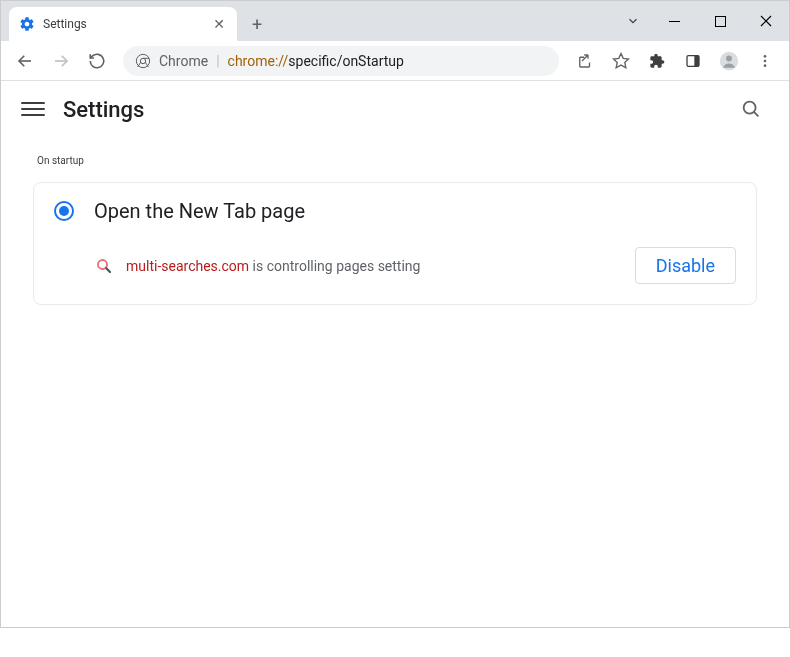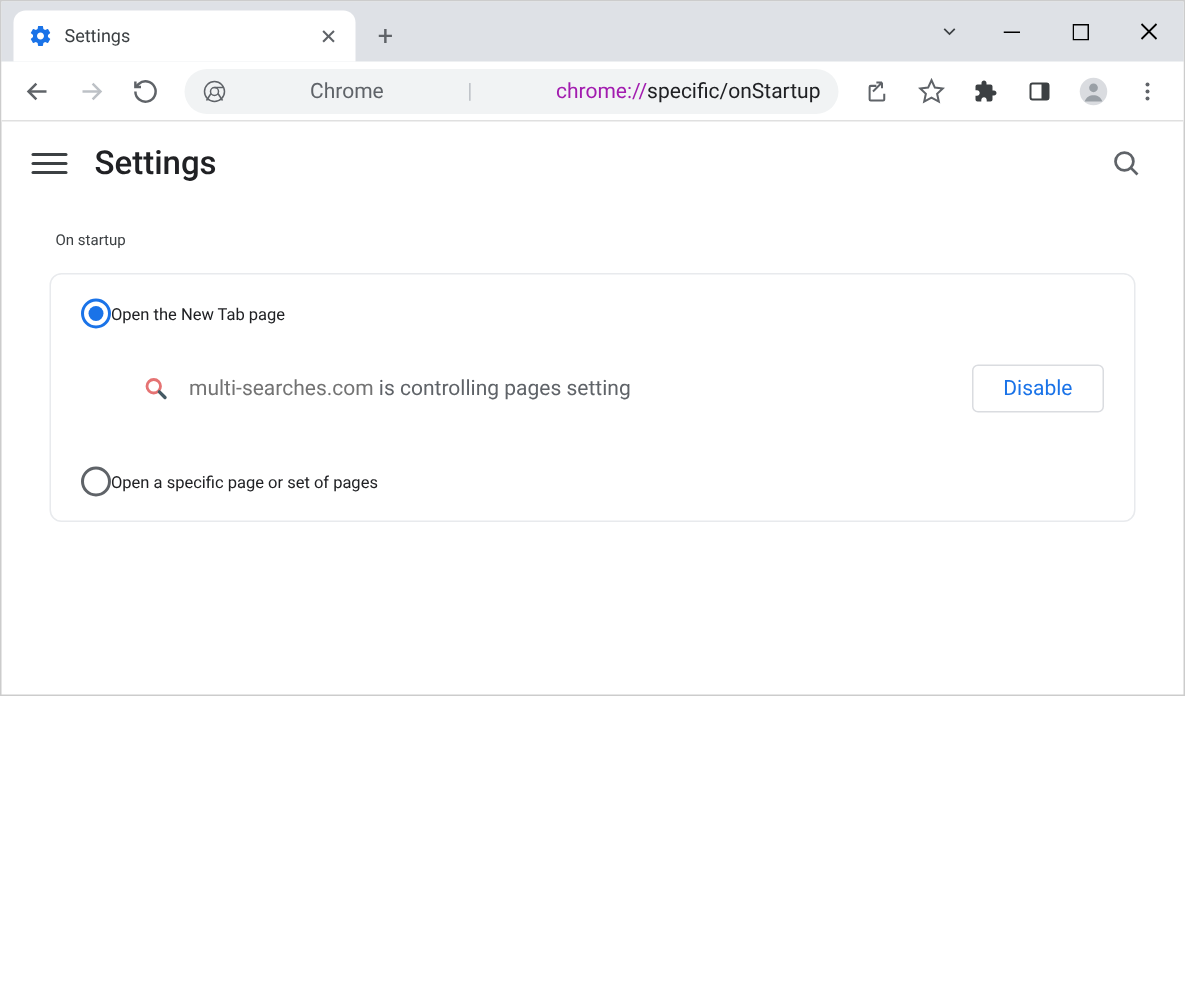--- a/index.html
+++ b/index.html
@@ -6,21 +6,21 @@
     body {
       font-family: 'Segoe UI', Roboto, Arial, sans-serif;
       background: #fff;
       width: 790px;
       height: 657px;
       overflow: hidden;
       position: relative;
     }
     .window {
       width: 790px;
-      height: 464px;
+      height: 628px;
       border: 1px solid #ccc;
       background: #fff;
       display: flex;
       flex-direction: column;
     }
     
     .titlebar {
       height: 40px;
       background: #dee1e6;
       display: flex;
@@ -118,26 +118,25 @@
       height: 30px;
       background: #f1f3f4;
       border-radius: 15px;
       display: flex;
       align-items: center;
       padding: 0 12px;
       gap: 8px;
       margin: 0 6px;
       font-size: 14px;
       color: #5f6368;
-      justify-content: space-between;
     }
     .omnibox .chrome-label { color: #5f6368; }
     .omnibox .divider { color: #bdc1c6; }
     .omnibox .url-text { color: #202124; }
-    .omnibox .url-dim { color: #a21caf; }
+    .omnibox .url-dim { color: #a16207; }
     
     .settings-header {
       height: 56px;
       display: flex;
       align-items: center;
       padding: 0 20px;
       gap: 18px;
     }
     .hamburger {
       width: 24px;
@@ -179,21 +178,22 @@
     }
     .card {
       border: 1px solid #e8eaed;
       border-radius: 8px;
       background: #fff;
     }
     .radio-row {
       display: flex;
       align-items: center;
       padding: 16px 20px;
-      font-size: 11px;
+      gap: 20px;
+      font-size: 20px;
       color: #202124;
     }
     .radio {
       width: 20px;
       height: 20px;
       border: 2px solid #5f6368;
       border-radius: 50%;
       display: flex;
       align-items: center;
       justify-content: center;
@@ -218,29 +218,29 @@
       font-size: 14px;
       color: #5f6368;
     }
     .ext-icon {
       width: 20px;
       height: 20px;
       display: flex;
       align-items: center;
       justify-content: center;
     }
-    .ext-link { color: #737373; }
+    .ext-link { color: #b91c1c; }
     .disable-btn {
       margin-left: auto;
       padding: 7px 20px;
       border: 1px solid #dadce0;
       border-radius: 4px;
       background: #fff;
       color: #1a73e8;
-      font-size: 14px;
+      font-size: 18px;
       cursor: pointer;
       font-family: inherit;
     }
     svg { display: block; }
   </style>
 </head>
 <body>
 
 <div class="window">
 
@@ -382,20 +382,16 @@
               <line x1="15" y1="15" x2="20" y2="20" stroke="#455a64" stroke-width="3" stroke-linecap="round"></line>
             </svg>
         </span>
         <span>
           <span class="ext-link">multi-searches.com</span><span> is controlling pages setting</span>
         </span>
         <button class="disable-btn">Disable</button>
       </div>
 
 
-      <div class="radio-row">
-        <div class="radio"></div>
-        <span>Open a specific page or set of pages</span>
-      </div>
     </div>
   </div>
 
 </div>
 
 </body></html>

